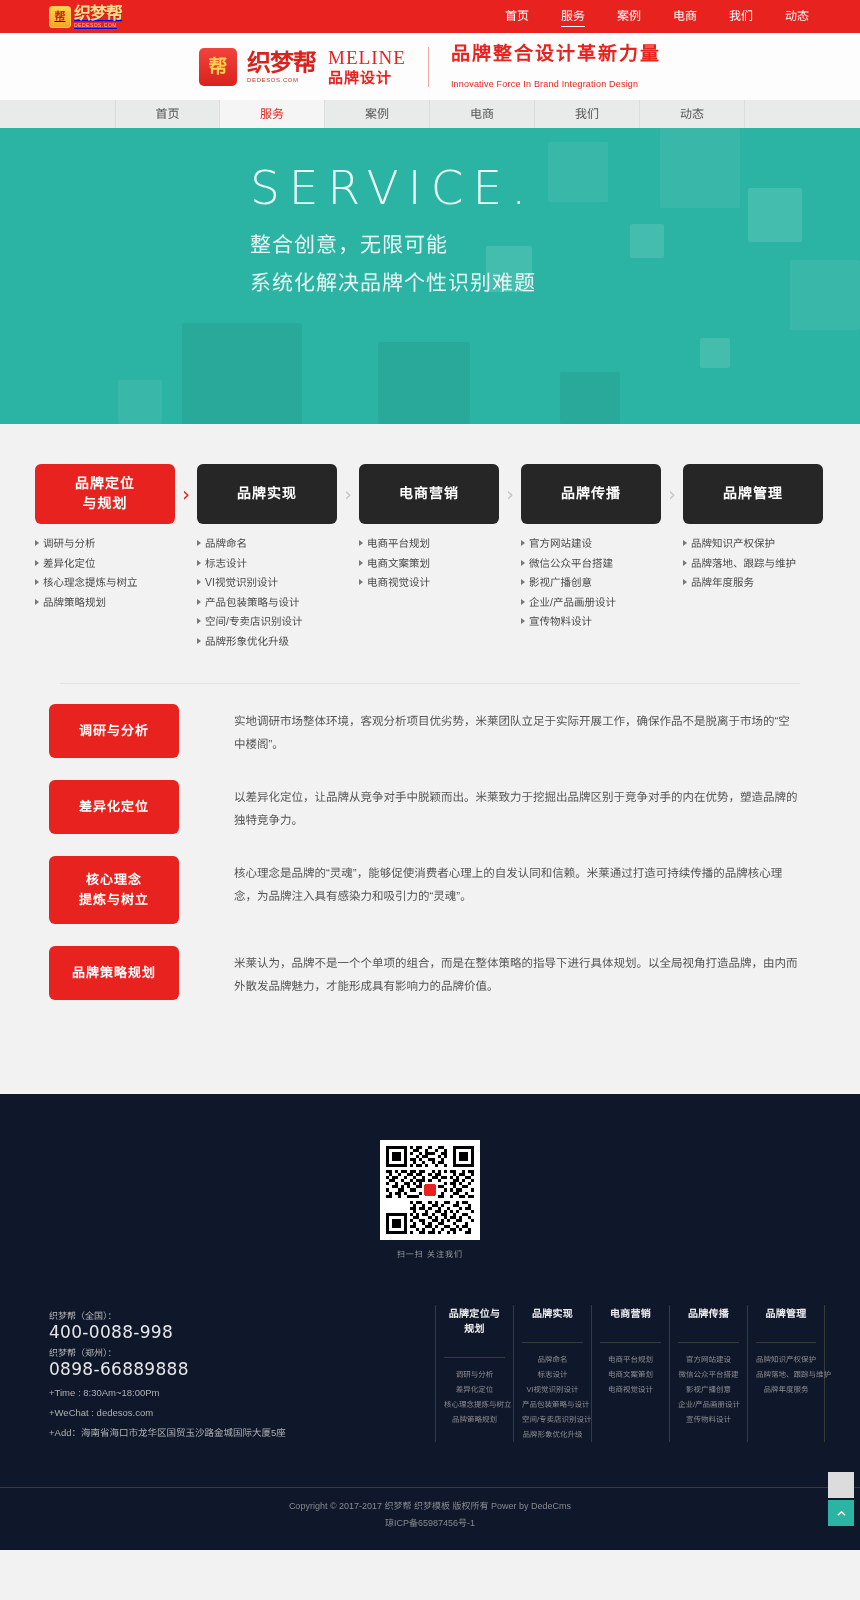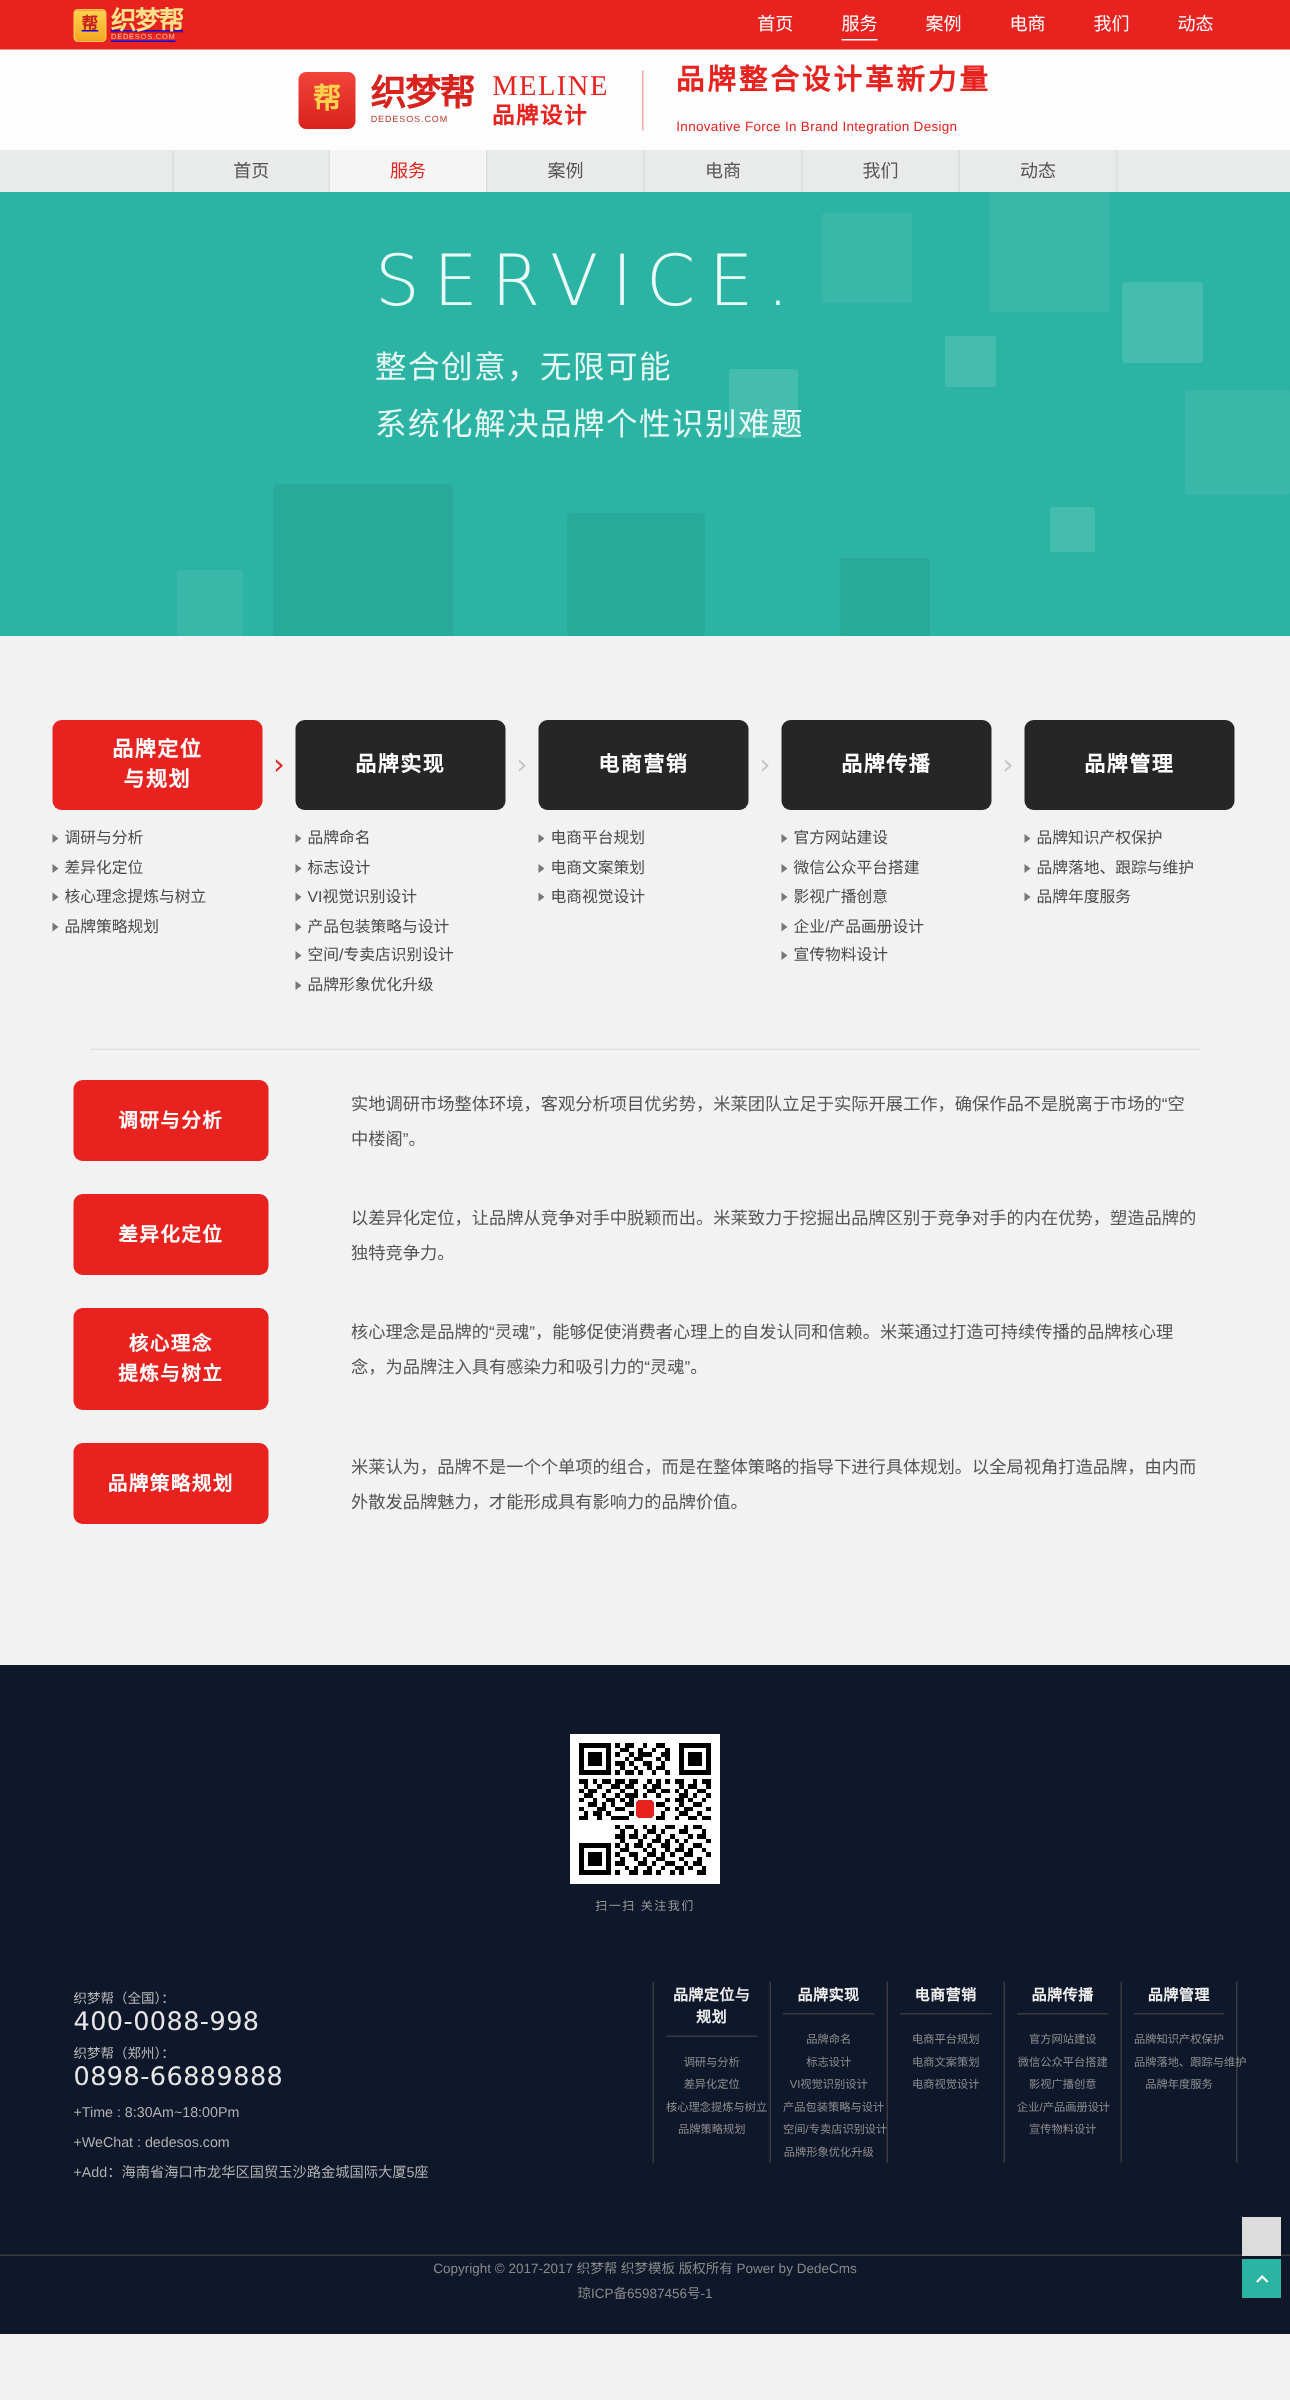--- a/index.html
+++ b/index.html
@@ -74,21 +74,21 @@
   .hero .cube.e{background:rgba(0,0,0,.05);}
   .hero-text{position:absolute;left:250px;top:36px;}
   .hero-text h1{
     font-size:47px;font-weight:300;color:#eafaf7;letter-spacing:9px;line-height:1;
     font-family:"DejaVu Sans",sans-serif;
   }
   .hero-text .ln1{font-size:21px;color:#e6f7f4;margin-top:17px;letter-spacing:1px;font-weight:300;}
   .hero-text .ln2{font-size:21px;color:#e6f7f4;margin-top:8px;letter-spacing:1px;font-weight:300;}
 
   
-  .flow{width:790px;margin:0 auto;padding-top:56px;display:flex;align-items:flex-start;}
+  .flow{width:790px;margin:0 auto;padding-top:40px;display:flex;align-items:flex-start;}
   .flowcol{width:140px;flex:none;}
   .flowarrow{
     width:22px;flex:none;display:flex;align-items:center;justify-content:center;
     height:60px;font-size:19px;color:#c7c7c7;font-family:"DejaVu Sans",sans-serif;
     padding-top:0;
   }
   .flowarrow.red{color:#e8231f;}
   .flowbox{
     height:60px;border-radius:6px;background:#262626;color:#fff;
     display:flex;align-items:center;justify-content:center;text-align:center;
@@ -137,25 +137,25 @@
   .fmain{width:790px;margin:0 auto;padding-top:46px;display:flex;align-items:flex-start;}
   .fcontact{width:310px;flex:none;padding-left:14px;padding-top:4px;}
   .fphone{display:flex;align-items:baseline;margin-bottom:4px;flex-direction:column;}
   .fphone .lbl{font-size:9px;color:#b8b8b8;}
   .fphone .num{font-size:17px;color:#e6e6e6;letter-spacing:.3px;font-family:"DejaVu Sans",sans-serif;}
   .finfo{font-size:9.5px;color:#b0b0b0;line-height:2.1;}
 
   .fcols{flex:1;display:flex;justify-content:flex-end;gap:0;}
   .fcol{width:78px;padding:0 8px;border-left:1px solid #3a3a3a;text-align:center;}
   .fcol:last-child{border-right:1px solid #3a3a3a;}
-  .fcol h4{font-size:10px;color:#eee;font-weight:bold;padding-bottom:6px;margin-bottom:9px;
+  .fcol h4{font-size:10px;color:#eee;font-weight:bold;padding-bottom:22px;margin-bottom:9px;
     border-bottom:1px solid #3a3a3a;letter-spacing:.3px;}
   .fcol li{list-style:none;font-size:7.5px;color:#8e8e8e;line-height:2.0;white-space:nowrap;}
 
-  .copybar{margin-top:44px;border-top:1px solid #3a3a3a;padding:0 0 18px;text-align:center;}
+  .copybar{margin-top:44px;border-top:1px solid #3a3a3a;padding:10px 0 18px;text-align:center;}
   .copybar p{font-size:9px;color:#8a8a8a;line-height:1.9;}
 
   .backtop{
     position:absolute;right:6px;bottom:52px;width:26px;height:26px;background:#dcdcdc;
   }
   .backtop2{
     position:absolute;right:6px;bottom:24px;width:26px;height:26px;background:#2bb3a3;
     display:flex;align-items:center;justify-content:center;color:#fff;font-size:11px;
   }
 </style>

